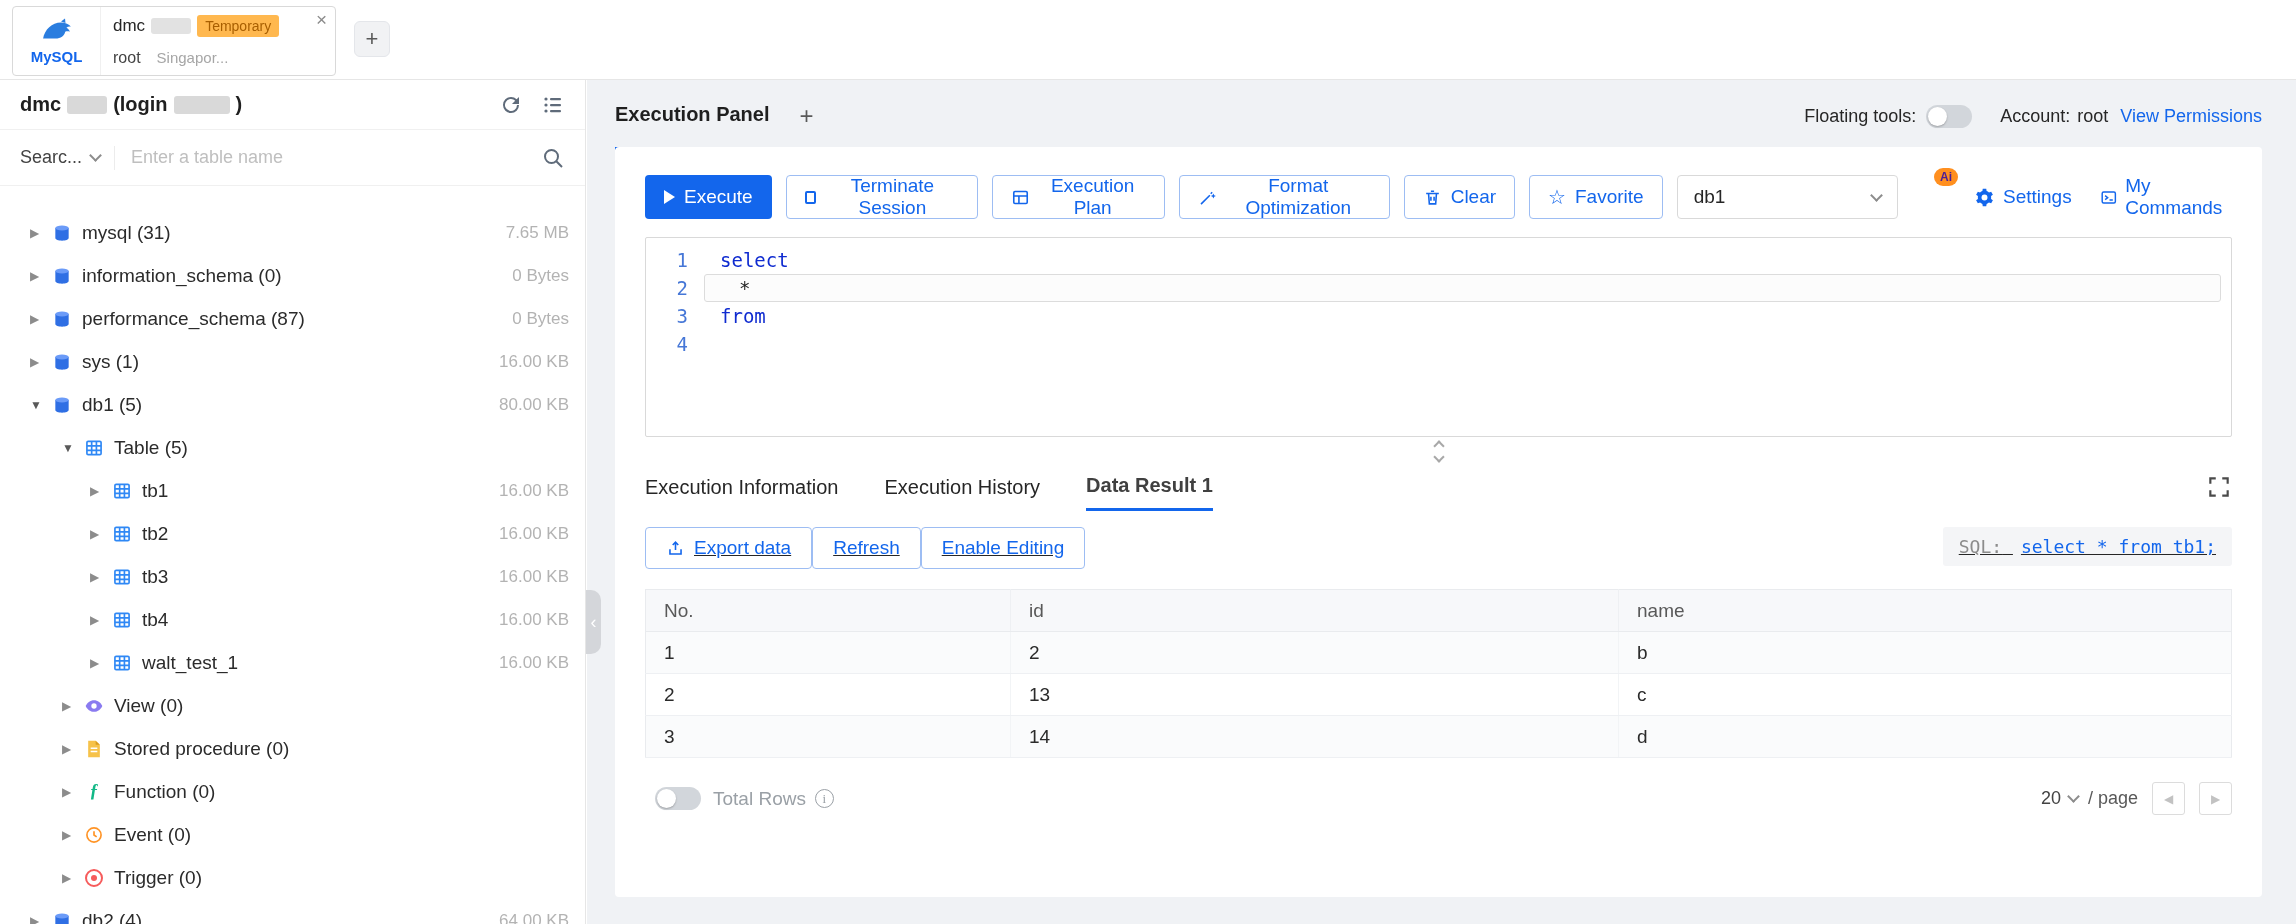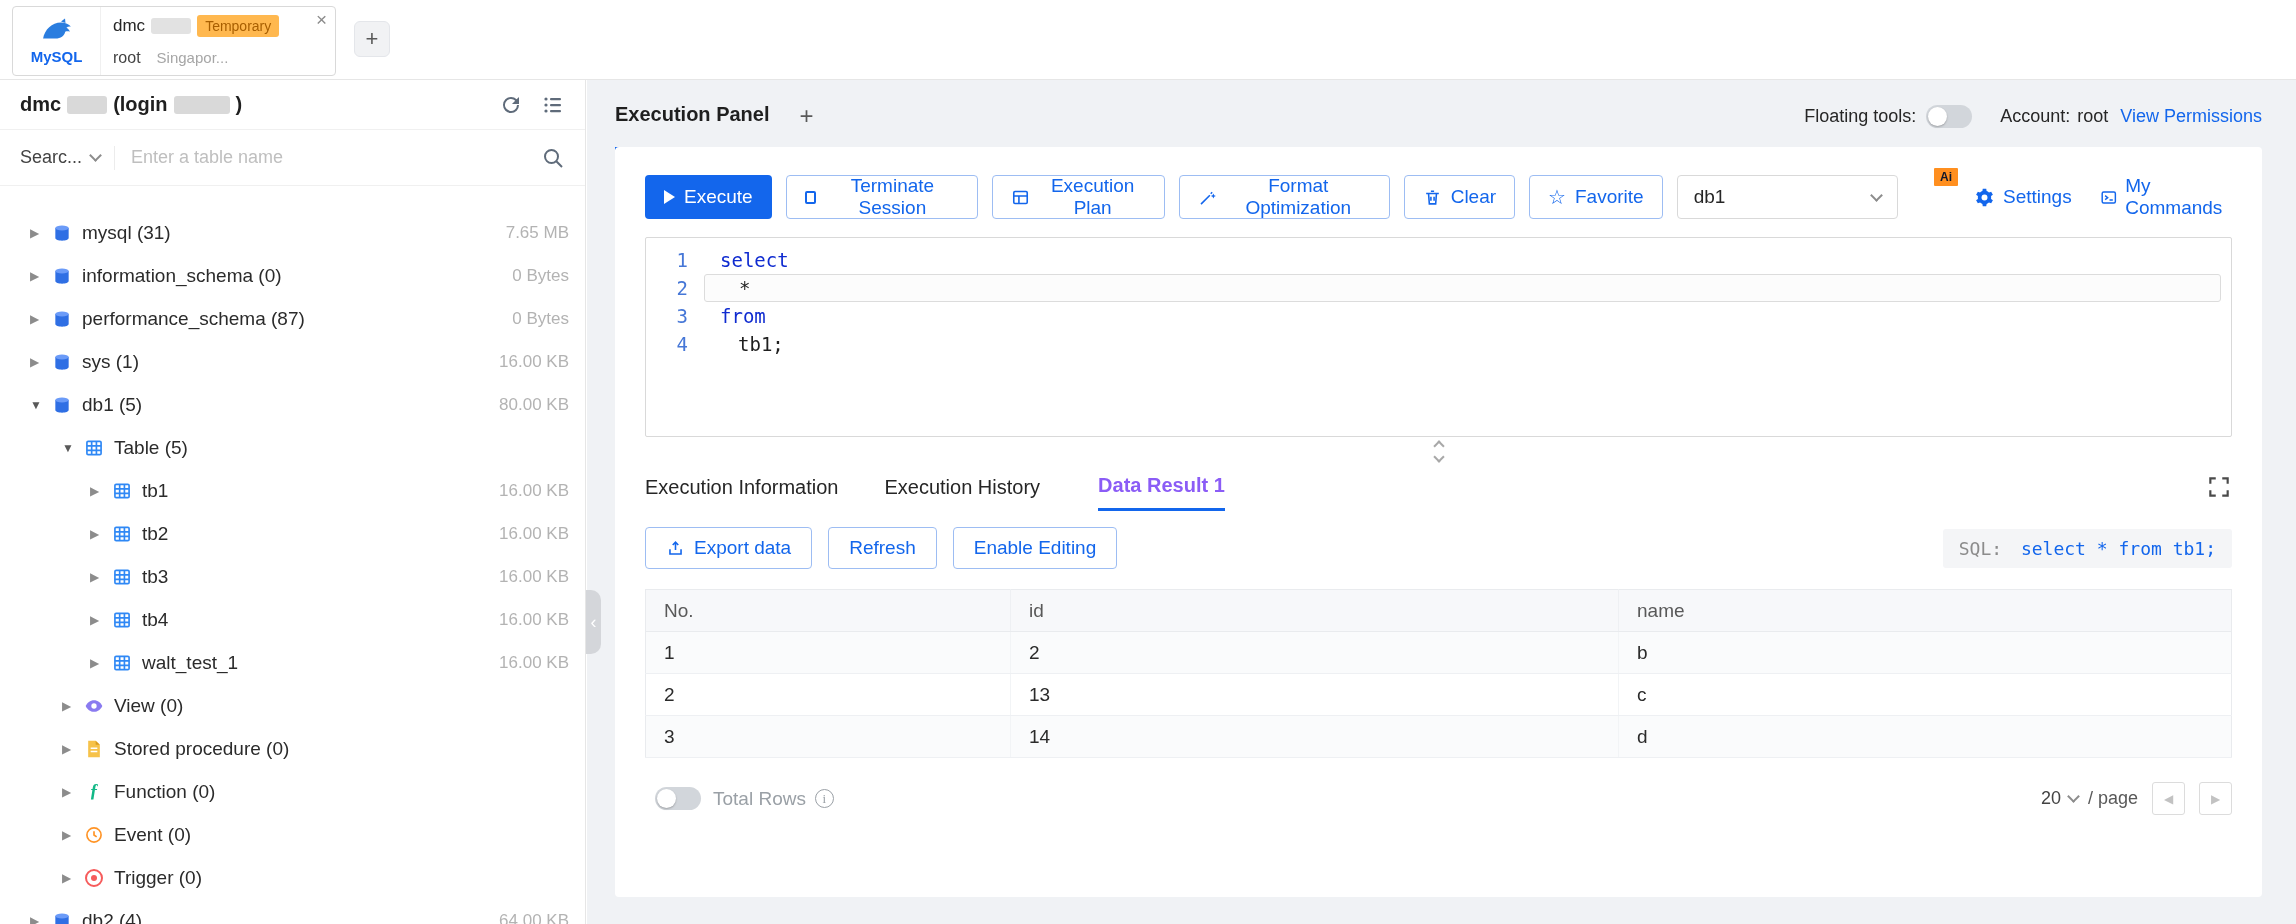--- a/index.html
+++ b/index.html
@@ -86,45 +86,45 @@
   .play{width:0;height:0;border-left:11px solid #fff;border-top:7px solid transparent;border-bottom:7px solid transparent;}
   .stop{width:13px;height:13px;border:2px solid currentColor;border-radius:2px;}
   .star{font-size:20px;line-height:1;}
   .star::before{content:"☆";}
   .select{height:44px;width:250px;border:1px solid #d9d9d9;border-radius:4px;display:flex;align-items:center;padding:0 16px;font-size:19px;color:#262626;background:#fff;cursor:pointer;}
   .select .chev{margin-left:auto;}
   .tb-right{margin-left:auto;display:flex;align-items:center;gap:28px;}
   .ai-wrap{position:relative;width:40px;height:38px;cursor:pointer;}
   .ai-circle{width:38px;height:38px;border-radius:50%;background:conic-gradient(#3b82f6,#22c55e,#f59e0b,#ef4444,#8b5cf6,#3b82f6);position:relative;}
   .ai-circle::after{content:"";position:absolute;inset:10px;background:#fff;border-radius:50%;}
-  .ai-badge{position:absolute;top:-10px;right:-12px;background:#ff8f1f;color:#0f172a;font-size:12px;font-weight:bold;padding:2px 6px;border-radius:1px;}
+  .ai-badge{position:absolute;top:-10px;right:-12px;background:#ff8f1f;color:#4c1d95;font-size:12px;font-weight:bold;padding:2px 6px;border-radius:9px;}
   .tb-link{display:flex;align-items:center;gap:8px;color:var(--blue);font-size:19px;cursor:pointer;}
   .tb-link svg{width:21px;height:21px;}
 
   .editor{margin-top:18px;height:200px;border:1px solid #d9d9d9;border-radius:2px;display:flex;font-family:"DejaVu Sans Mono","Liberation Mono",monospace;font-size:19px;line-height:28px;padding-top:8px;overflow:hidden;}
   .gutter{width:58px;text-align:right;padding-right:16px;color:#4677d7;flex:none;}
   .gl{height:28px;}
   .code{flex:1;color:#1f1f1f;padding-right:10px;}
   .cl{padding-left:16px;height:28px;}
   .cl.kw{color:#0f2bd0;}
   .cl.ind{padding-left:34px;}
   .cl.active{border:1px solid #dcdcdc;background:#fcfcfc;border-radius:3px;line-height:26px;}
 
   .divider{height:26px;position:relative;}
   .handle{position:absolute;left:50%;top:5px;transform:translateX(-50%);display:flex;flex-direction:column;gap:3px;align-items:center;cursor:pointer;}
   .chev-up{width:8px;height:8px;border-left:2px solid #a8a8a8;border-top:2px solid #a8a8a8;transform:rotate(45deg);}
   .chev-dn{width:8px;height:8px;border-right:2px solid #a8a8a8;border-bottom:2px solid #a8a8a8;transform:rotate(45deg);}
 
   .rtabs{display:flex;align-items:center;gap:46px;height:48px;}
   .rtab{font-size:20px;color:#262626;height:48px;display:flex;align-items:center;cursor:pointer;}
-  .rtab.active{font-weight:bold;border-bottom:3px solid var(--blue);color:#8b5cf6;margin-left:12px;}
+  .rtab.active{font-weight:bold;border-bottom:3px solid var(--blue);color:#404040;}
   .fs-ic{margin-left:auto;color:#4a4a4a;cursor:pointer;}
   .fs-ic svg{width:26px;height:26px;}
 
-  .actions{margin-top:16px;display:flex;align-items:center;gap:16px;}
+  .actions{margin-top:16px;display:flex;align-items:flex-start;gap:0;text-decoration:underline;}
   .btn-sec{height:42px;padding:0 20px;}
   .sqlbox{margin-left:auto;background:#f4f5f7;border-radius:3px;padding:9px 16px;font-family:"DejaVu Sans Mono","Liberation Mono",monospace;font-size:18px;white-space:nowrap;}
   .sql-lbl{color:#8c8c8c;}
   .sql-q{color:var(--blue);margin-left:8px;}
 
   .rtable{margin-top:20px;width:100%;border-collapse:collapse;border:1px solid #e9ebee;}
   .rtable th{background:#f7f8fa;font-weight:normal;color:#595959;text-align:left;height:42px;padding:0 0 0 18px;font-size:19px;border-bottom:1px solid #e9ebee;border-right:1px solid #eef0f3;}
   .rtable td{height:42px;padding-left:18px;font-size:19px;color:#2b2b2b;border-bottom:1px solid #eef0f3;border-right:1px solid #f2f4f6;}
   .rtable th:last-child,.rtable td:last-child{border-right:none;}
   .rtable tbody tr:nth-child(odd){background:#fafbfc;}
@@ -481,21 +481,20 @@
       <div class="gutter">
         <div class="gl">1</div>
         <div class="gl">2</div>
         <div class="gl">3</div>
         <div class="gl">4</div>
       </div>
       <div class="code">
         <div class="cl kw">select</div>
         <div class="cl ind active">*</div>
         <div class="cl kw">from</div>
-        <div class="cl ind">tb1;</div>
       </div>
     </div>
 
     <div class="divider">
       <span class="handle">
         <span class="chev-up"></span>
         <span class="chev-dn"></span>
       </span>
     </div>
 

